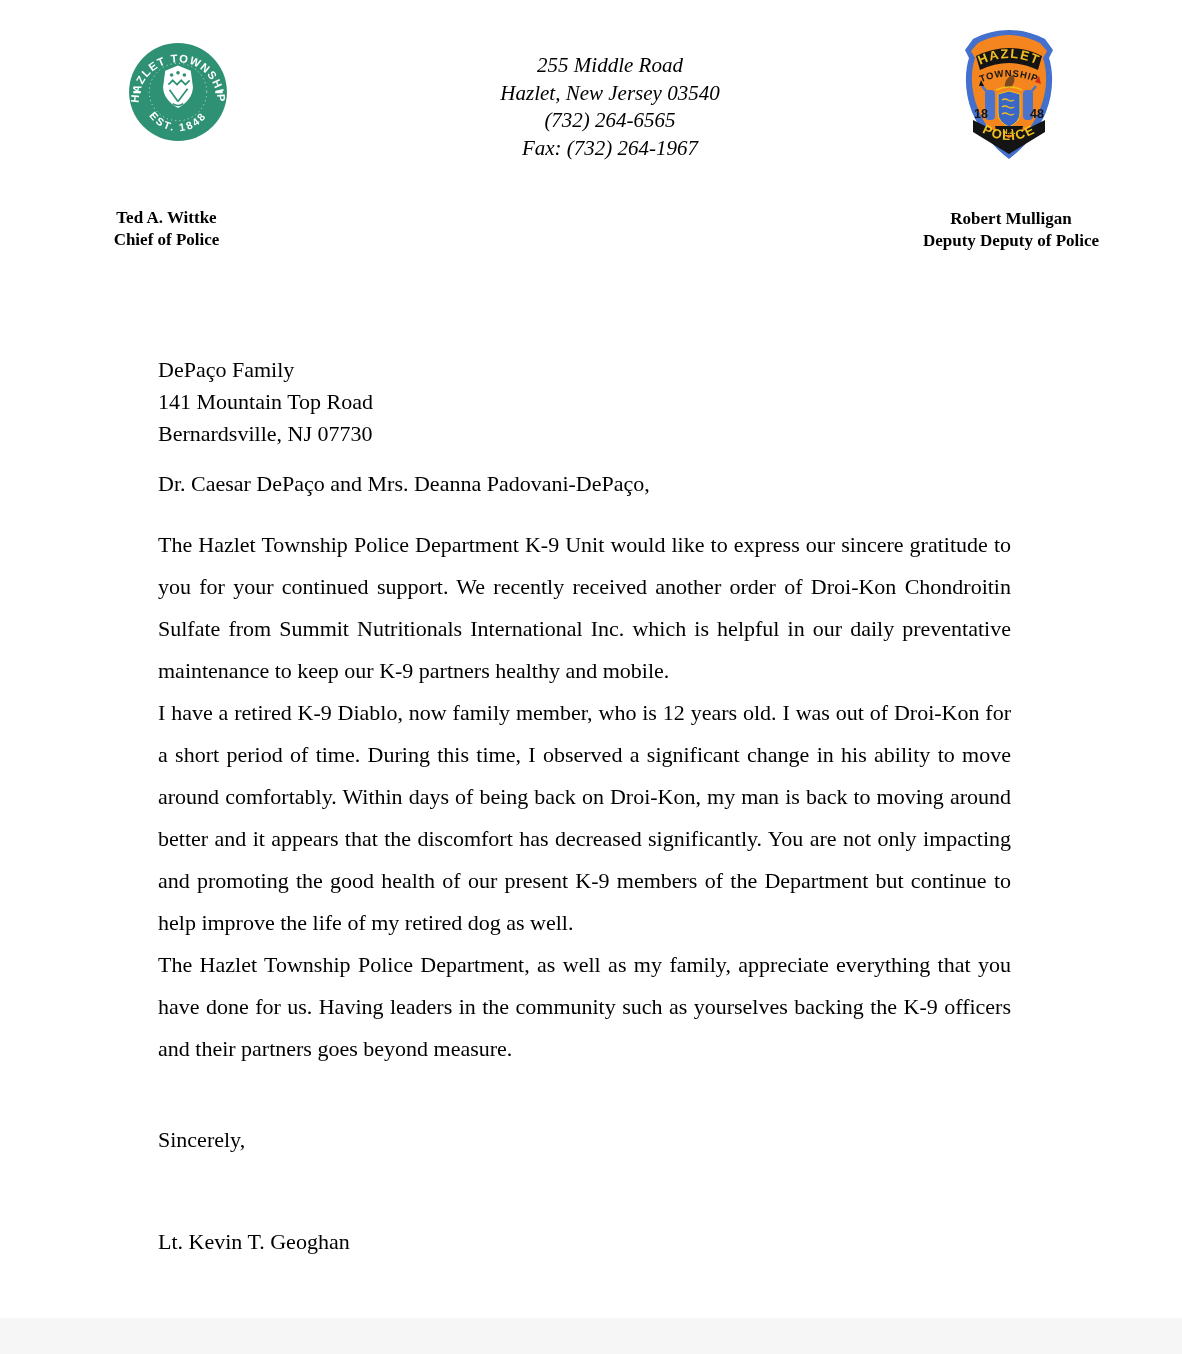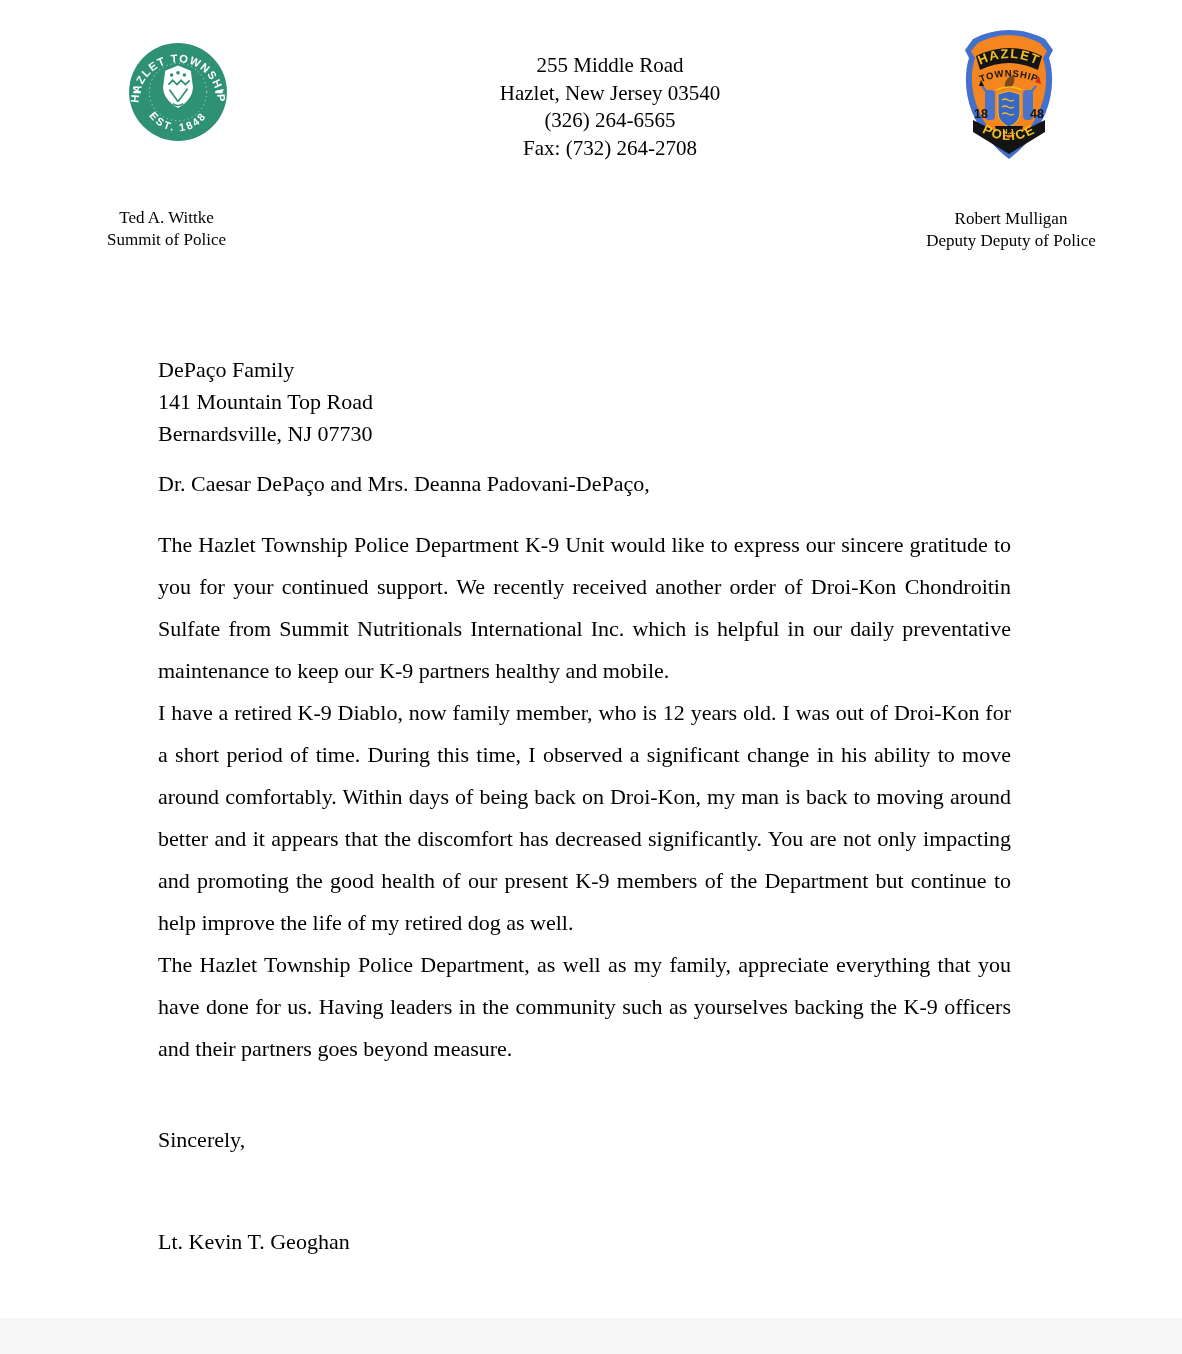--- a/index.html
+++ b/index.html
@@ -33,26 +33,28 @@
   .dept-title {
     font-size: 31px;
     font-weight: bold;
     line-height: 38px;
     margin: 0 0 5px 0;
     letter-spacing: 0.2px;
   }
   .addr-line {
     font-size: 21px;
     line-height: 27.5px;
+    font-style: italic;
   }
   .official {
     position: absolute;
     text-align: center;
     font-size: 17px;
     line-height: 22px;
+    font-weight: bold;
   }
   .official.left  { left: 104px; top: 207px; width: 125px; }
   .official.right { left: 918px; top: 208px; width: 186px; }
 
   
   .letter {
     position: absolute;
     left: 158px; top: 354px;
     width: 853px;
     z-index: 2;
@@ -123,22 +125,22 @@
       <circle cx="53" cy="31" r="1.7" fill="#2e9173"></circle>
       <path d="M38 40 L42 36 L46 40 L50 36 L54 40 L58 36" stroke="#2e9173" stroke-width="1.6" fill="none"></path>
       <path d="M39 45 L47 56 M56 44 L47 56" stroke="#2e9173" stroke-width="1.6" fill="none"></path>
       <path d="M42 58 Q47 61.5 52 58" stroke="#2e9173" stroke-width="1.4" fill="none"></path>
     </g>
   </svg>
 
   <div class="header-center">
     <div class="addr-line">255 Middle Road</div>
     <div class="addr-line">Hazlet, New Jersey 03540</div>
-    <div class="addr-line">(326) 264-6565</div>
-    <div class="addr-line">Fax: (732) 264-2708</div>
+    <div class="addr-line">(732) 264-6565</div>
+    <div class="addr-line">Fax: (732) 264-1967</div>
   </div>
 
   <svg class="badge" viewBox="0 0 106 132" xmlns="http://www.w3.org/2000/svg">
     <defs>
       <path id="badgeTopArc" d="M22 38 Q53 22 84 38" fill="none"></path>
       <path id="badgeTownship" d="M26 54 Q53 43 80 54" fill="none"></path>
       <path id="badgePolice" d="M24 103 Q53 121 82 103" fill="none"></path>
     </defs>
     <path d="M53 2 C64 2 78 5 89 11 L97 22 L93 30 C98 46 97 66 90 84 C82 103 69 119 53 131 C37 119 24 103 16 84 C9 66 8 46 13 30 L9 22 L17 11 C28 5 42 2 53 2 Z" fill="#4370cd"></path>
     <path d="M53 7 C63 7 75 10 84 15 L91 23 L87 30 C92 46 91 64 84 81 C77 98 66 112 53 123 C40 112 29 98 22 81 C15 64 14 46 19 30 L15 23 L22 15 C31 10 43 7 53 7 Z" fill="#f5861f"></path>
@@ -165,21 +167,21 @@
     <path d="M39 98 L67 98 L65 107 L41 107 Z" fill="#141414"></path>
     <text x="53" y="105.5" font-size="7" font-weight="bold" fill="#f2c01e" text-anchor="middle">N.J.</text>
     <path d="M17 92 L53 110 L89 92 L89 104 L53 126 L17 104 Z" fill="#141414"></path>
     <text font-size="13" font-weight="bold" fill="#f2c01e" letter-spacing="1.5">
       <textPath href="#badgePolice" startOffset="50%" text-anchor="middle">POLICE</textPath>
     </text>
   </svg>
 
   <div class="official left">
     <div>Ted A. Wittke</div>
-    <div>Summit of Police</div>
+    <div>Chief of Police</div>
   </div>
   <div class="official right">
     <div>Robert Mulligan</div>
     <div>Deputy Deputy of Police</div>
   </div>
 
   <div class="letter">
     <div class="recipient-line">DePaço Family</div>
     <div class="recipient-line">141 Mountain Top Road</div>
     <div class="recipient-line">Bernardsville, NJ 07730</div>

